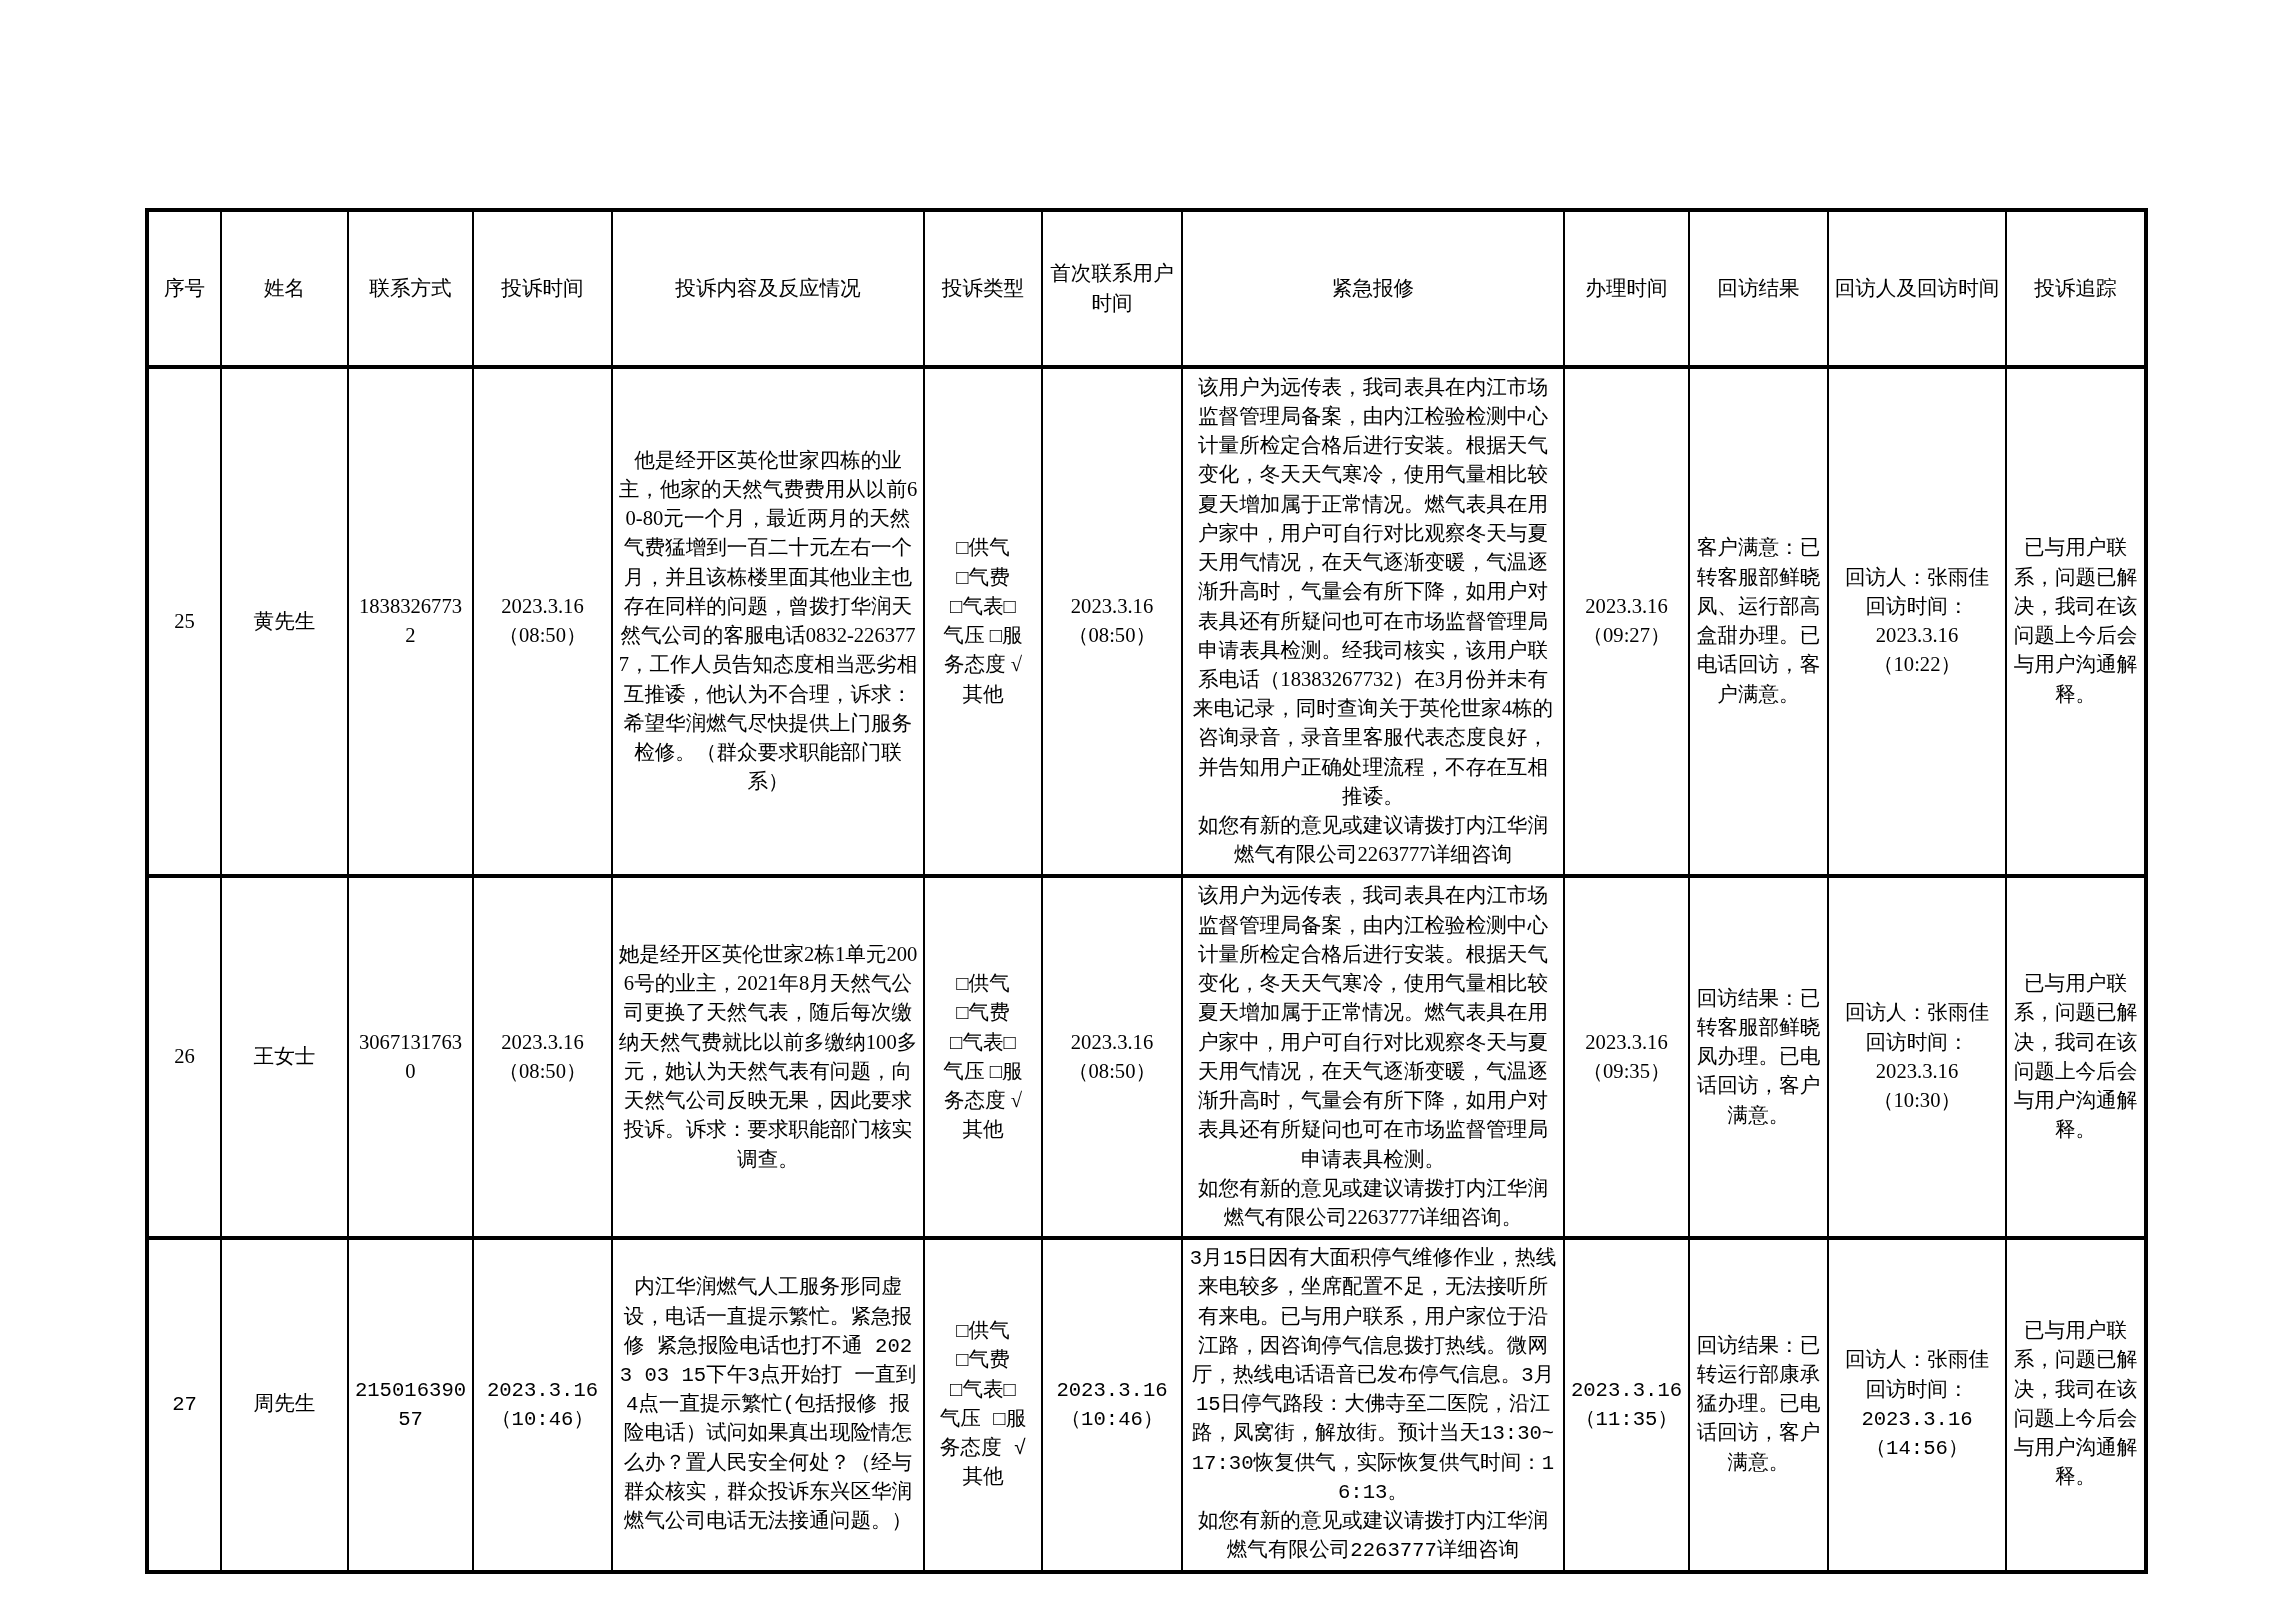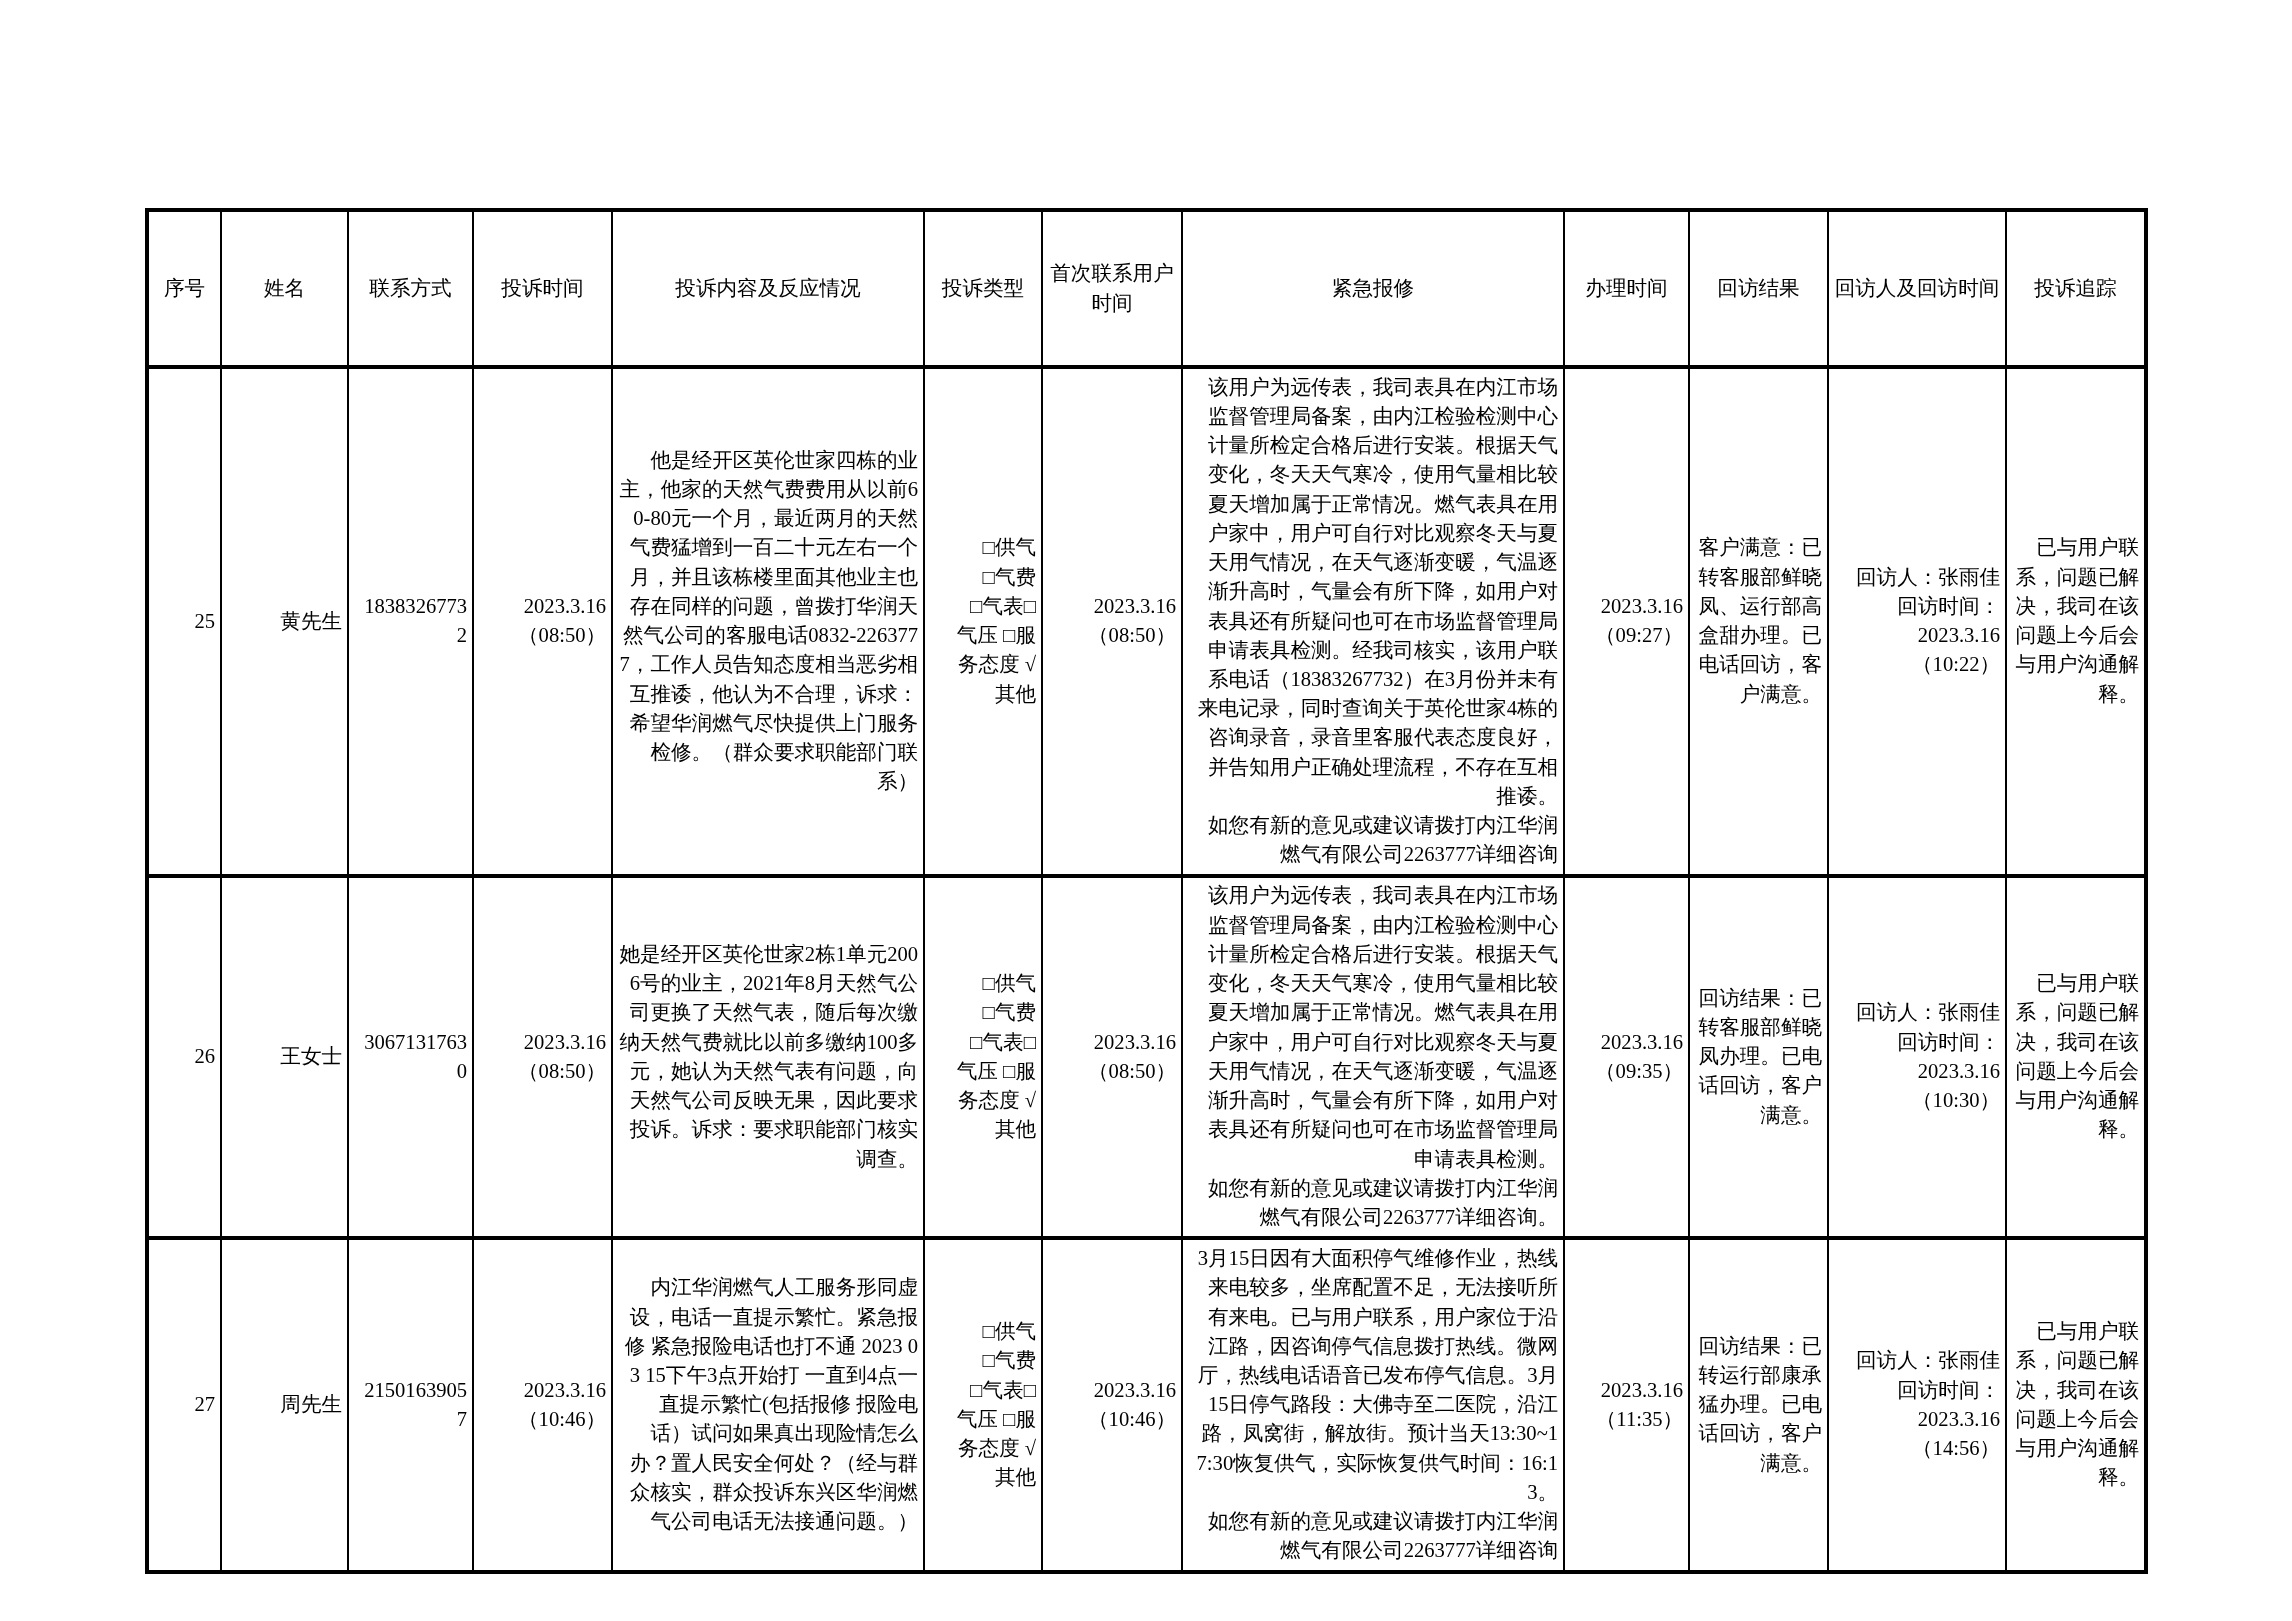--- a/index.html
+++ b/index.html
@@ -37,24 +37,24 @@
     overflow: hidden;
     word-break: break-all;
   }
   tr.header-row td {
     border-bottom: 4.9px solid #000000;
     height: 145px;
     line-height: 1.5;
   }
   tr.data-row td {
     border-bottom: 4.9px solid #000000;
-    text-align: right;
   }
   tr.data-row:last-child td {
     border-bottom: 2.9px solid #000000;
+    font-family: Liberation Mono, monospace;
   }
   tr.row-25 td { height: 416px; }
   tr.row-26 td { height: 287px; }
   tr.row-27 td { height: 318px; }
   td.col-content, td.col-result { padding: 3.9px 5.9px; }
 </style>
 </head>
 <body>
 
 <div class="sheet">

